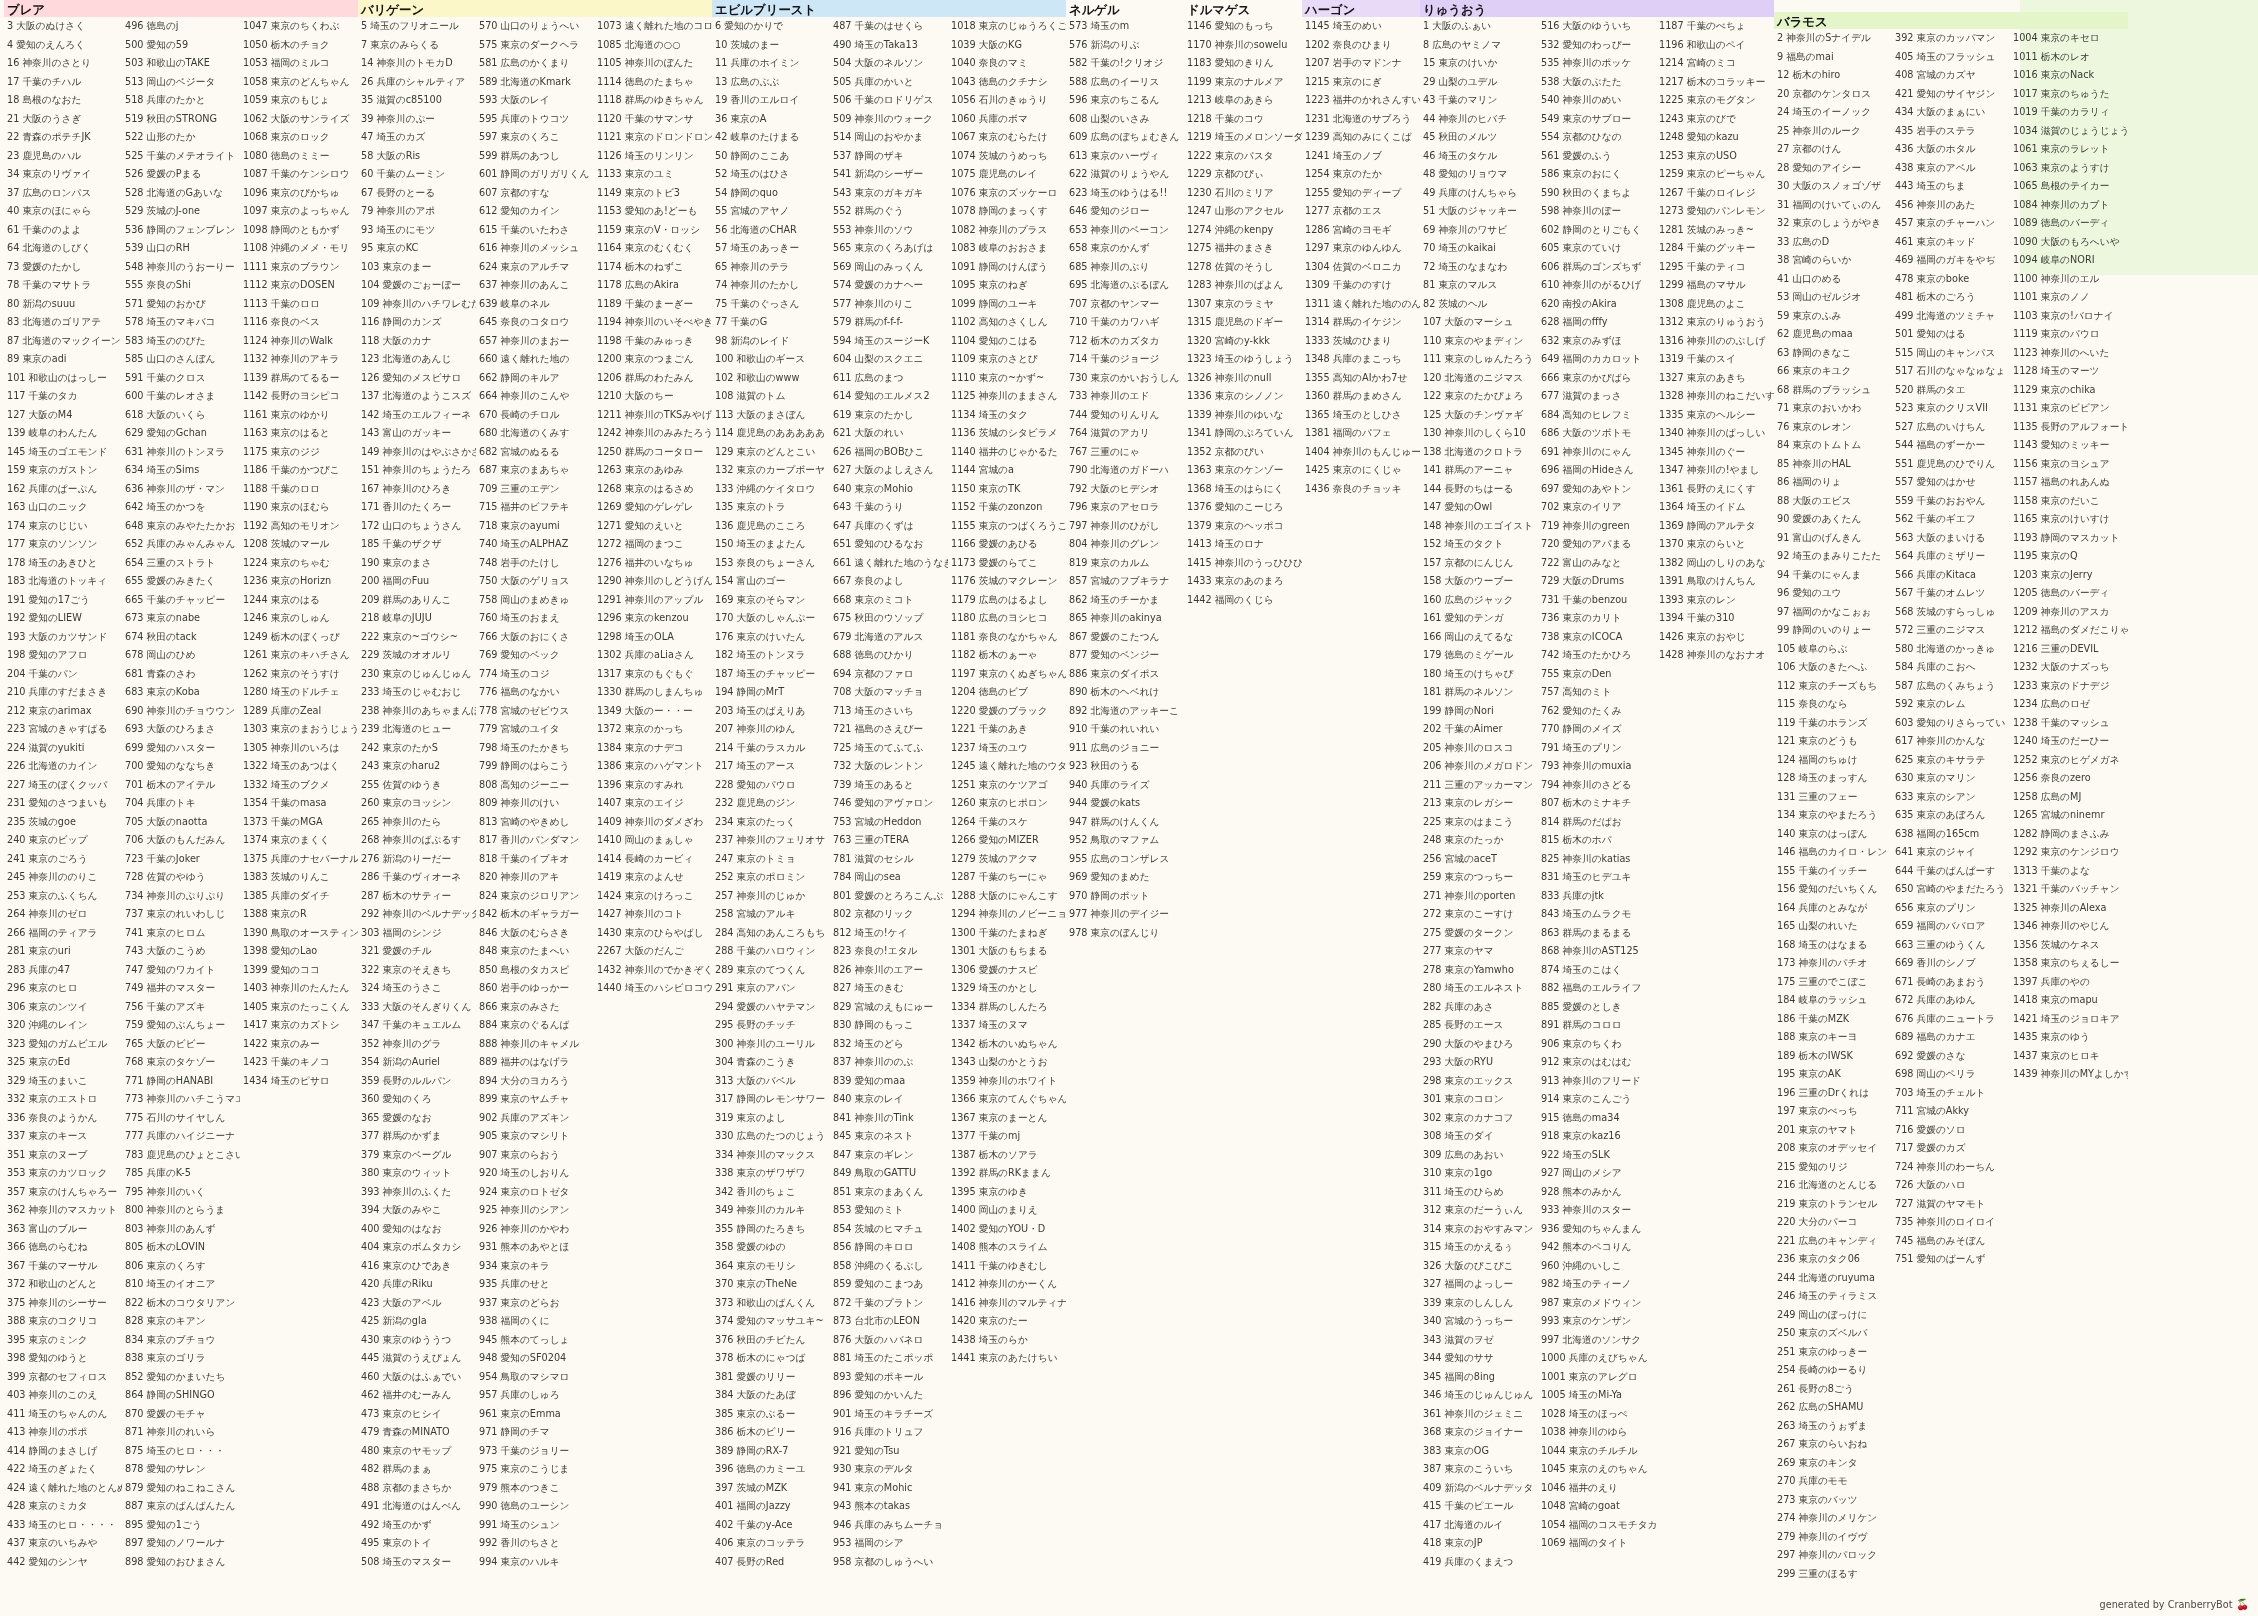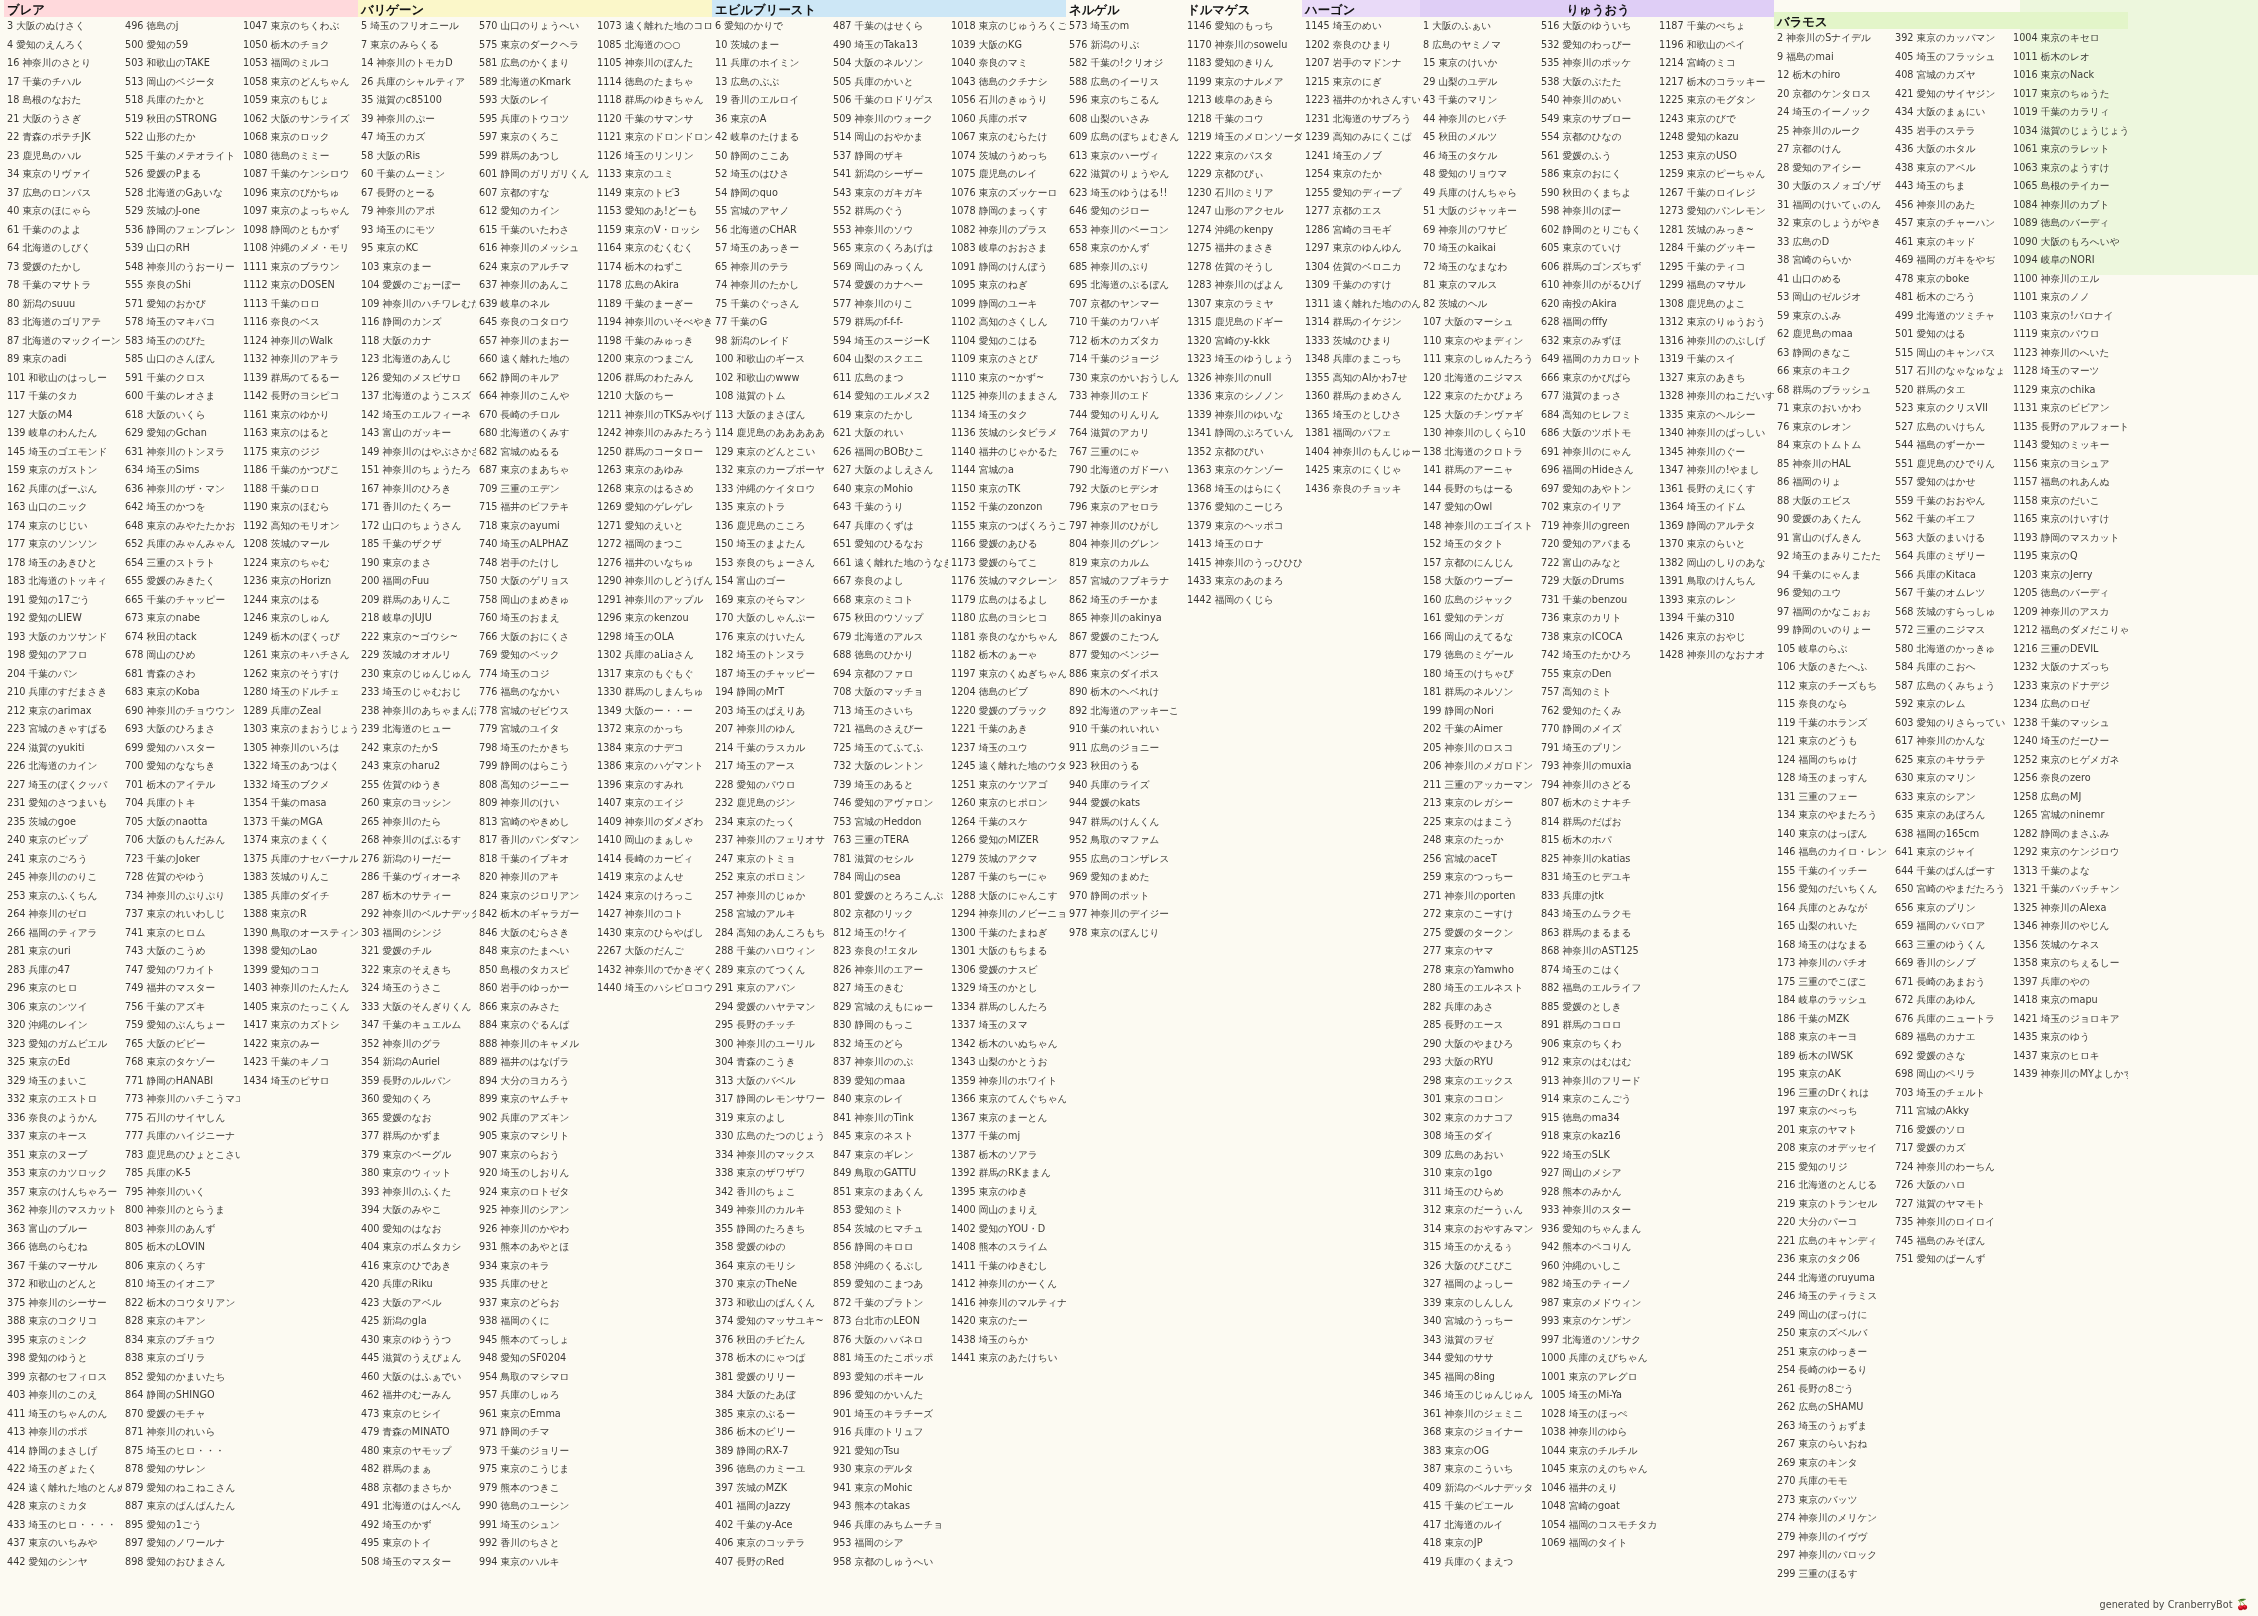--- a/index.html
+++ b/index.html
@@ -876,21 +876,21 @@
           <div class="row">1360 群馬のまめさん</div>
           <div class="row">1365 埼玉のとしひさ</div>
           <div class="row">1381 福岡のパフェ</div>
           <div class="row">1404 神奈川のもんじゅー</div>
           <div class="row">1425 東京のにくじゃ</div>
           <div class="row">1436 奈良のチョッキ</div>
         </div>
       </div>
     </div>
     <div class="section">
-      <div class="section-bar" style="background: rgb(223, 206, 246); text-align: center;">りゅうおう</div>
+      <div class="section-bar" style="background: rgb(223, 206, 246);">りゅうおう</div>
       <div class="cols">
         <div class="col">
           <div class="row">1 大阪のふぁい</div>
           <div class="row">8 広島のヤミノマ</div>
           <div class="row">15 東京のけいか</div>
           <div class="row">29 山梨のユデル</div>
           <div class="row">43 千葉のマリン</div>
           <div class="row">44 神奈川のヒバチ</div>
           <div class="row">45 秋田のメルツ</div>
           <div class="row">46 埼玉のタケル</div>

